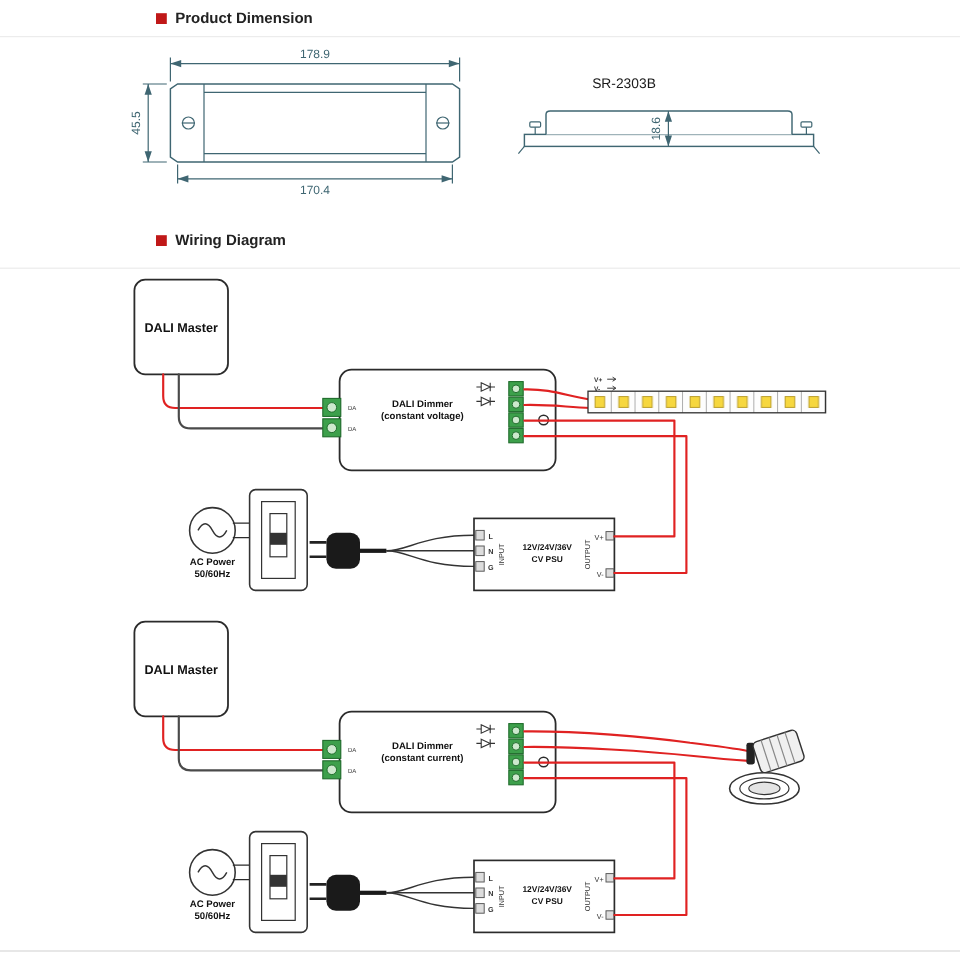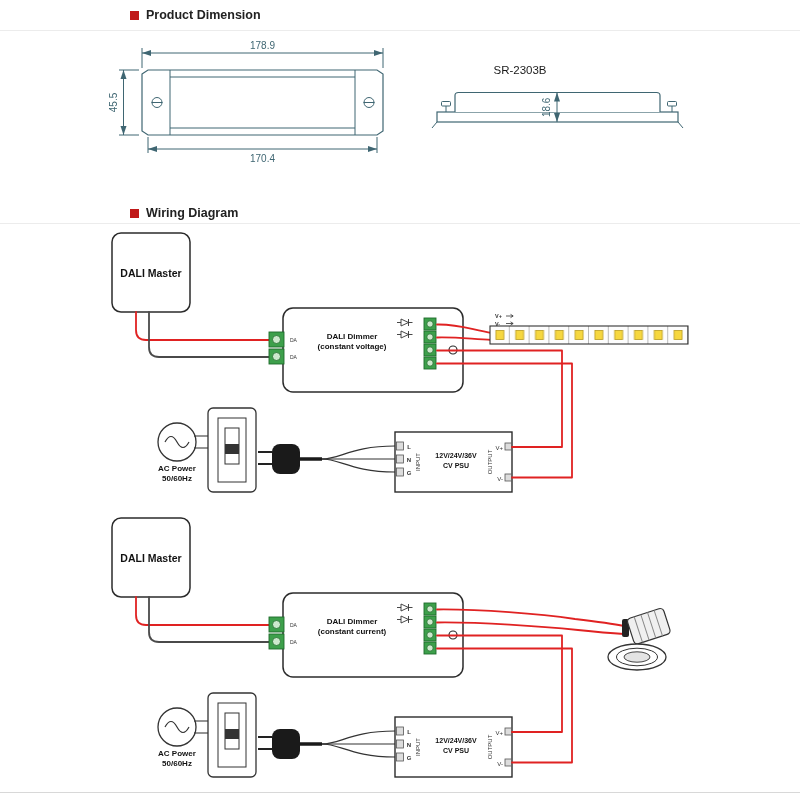--- a/index.html
+++ b/index.html
@@ -36,21 +36,21 @@
 <body>
 
 <div class="page">
 
   <div class="section-header" style="top:8px;">
     <span class="accent"></span>
     <span class="section-title">Product Dimension</span>
   </div>
   <div class="rule" style="top:30px;"></div>
 
-  <div class="section-header" style="top:206px;">
+  <div class="section-header" style="top:193px;">
     <span class="accent"></span>
     <span class="section-title">Wiring Diagram</span>
   </div>
   <div class="rule" style="top:223px;"></div>
 
   <div class="rule" style="top:792px;background:#d8d8d8;"></div>
 
   <svg width="800" height="800" viewBox="0 0 800 800">
     <defs>
       <marker id="arr" viewBox="0 0 10 7" markerWidth="10" markerHeight="7" refX="9.5" refY="3.5" orient="auto-start-reverse" markerUnits="userSpaceOnUse">

